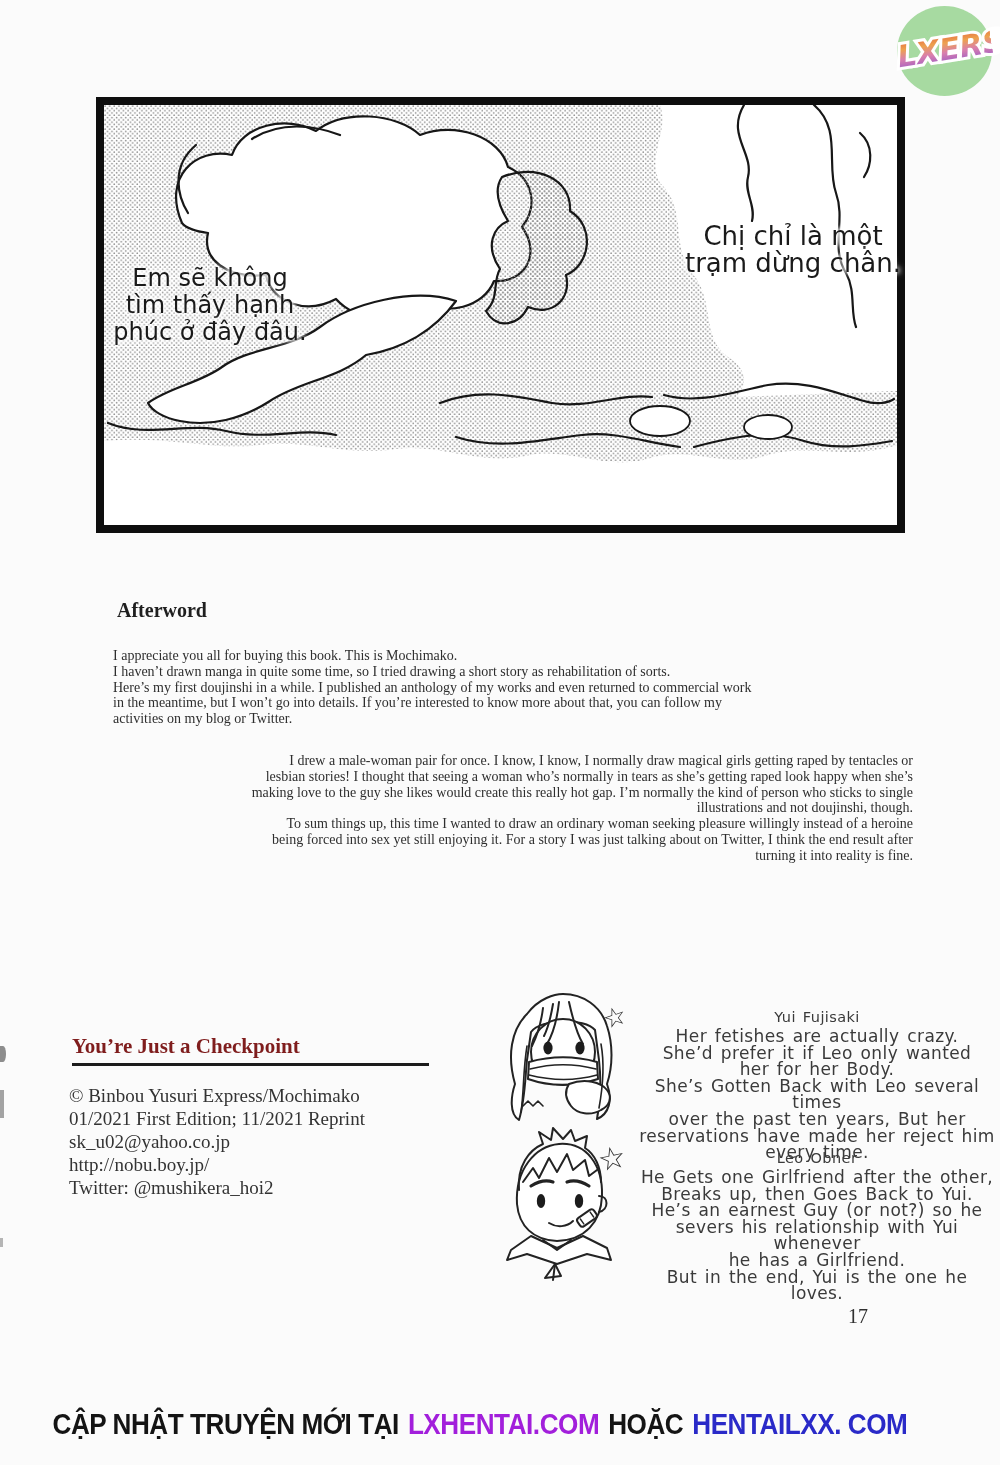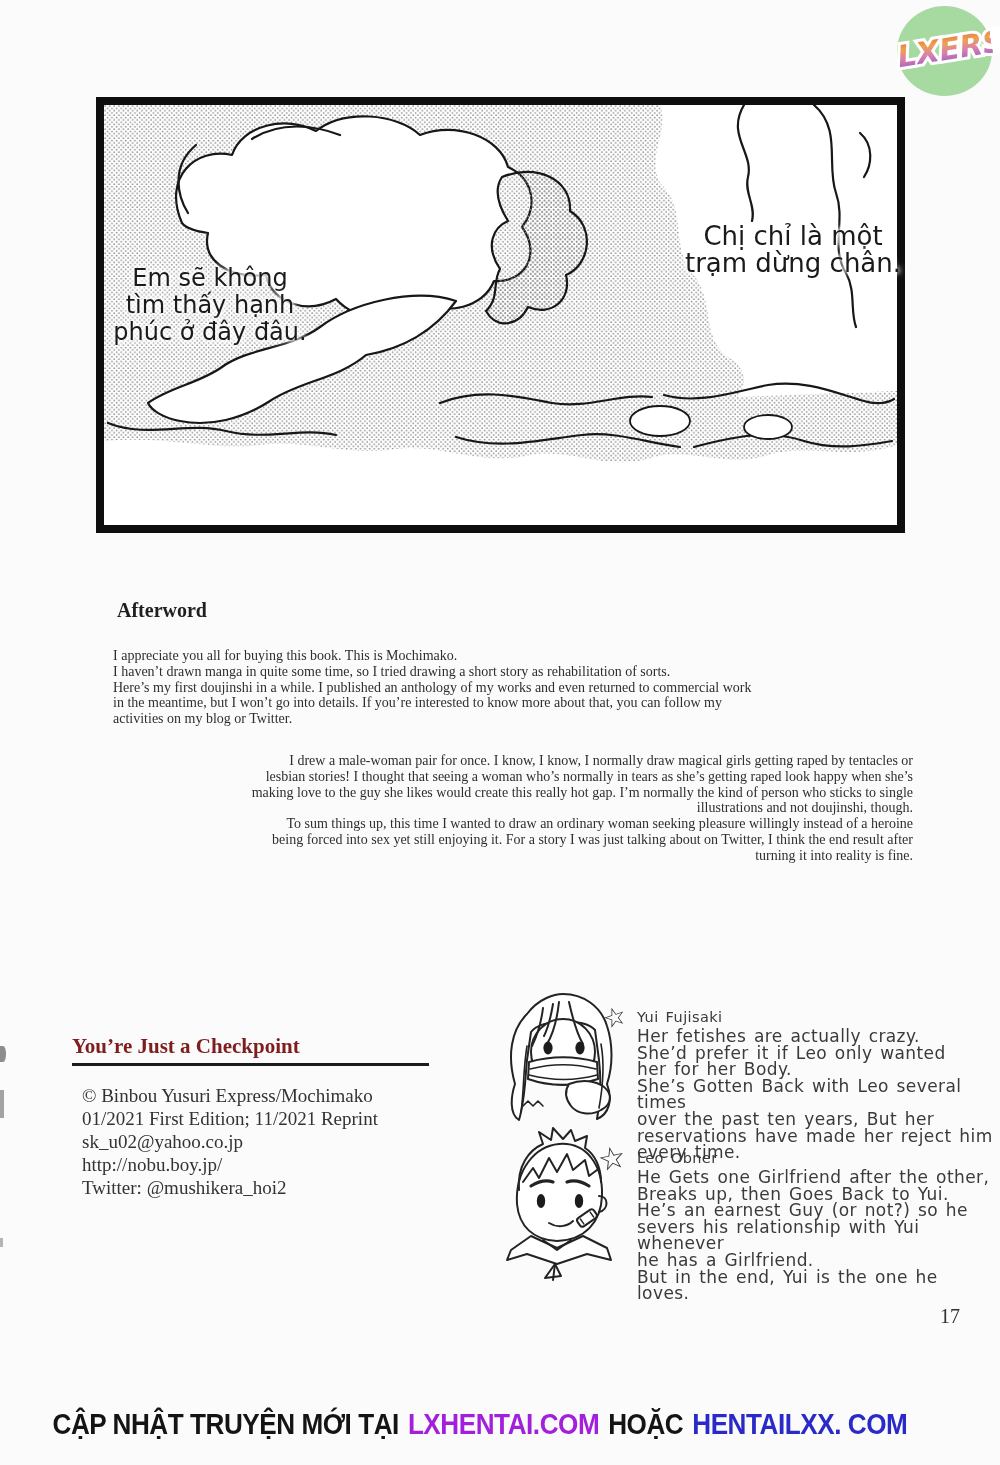--- a/index.html
+++ b/index.html
@@ -57,44 +57,44 @@
   
   .credits-title {
     position:absolute; left:72px; top:1034px; margin:0;
     font-size:21px; font-weight:bold; color:#7f1d1d;
   }
   .credits-rule {
     position:absolute; left:72px; top:1063px; width:357px; height:2.5px;
     background:#1c1c1c;
   }
   .credits-lines {
-    position:absolute; left:82px; top:1084px;
+    position:absolute; left:69px; top:1084px;
     font-size:19px; line-height:23px; color:#333333;
   }
 
   
   .char-avatar { position:absolute; }
   .char-star {
     position:absolute; font-family:"DejaVu Sans", sans-serif; color:#2c2c2c;
   }
   .star-yui { left:603px; top:1002px; font-size:26px; transform:rotate(-18deg); }
   .star-leo { left:598px; top:1140px; font-size:31px; transform:rotate(-12deg); }
   .char-text {
     position:absolute; left:637px; width:360px;
     font-family:"DejaVu Sans", sans-serif; color:#3a3a3a;
-    letter-spacing:0.4px; word-spacing:2px;
+    letter-spacing:0.4px; word-spacing:2px;text-align:center;
   }
   .char-text-yui { top:1009px; }
   .char-text-leo { top:1150px; }
   .char-name { font-size:14.5px; margin-bottom:3px; }
   .char-desc { font-size:17px; line-height:16.6px; white-space:pre-line; }
 
   
   .page-number {
-    position:absolute; left:940px; top:1305px; font-size:20px; color:#303030;
+    position:absolute; left:848px; top:1305px; font-size:20px; color:#303030;
   }
   .footer { position:absolute; left:0; top:1408px; width:904px; text-align:center; }
   .footer-inner {
     display:inline-block; white-space:nowrap; transform:scaleX(0.9);
     transform-origin:50% 50%;
     font-family:"Liberation Sans", sans-serif; font-weight:bold;
     font-size:29px; letter-spacing:-0.5px; color:#141414;
   }
   .footer-inner span { margin:0 5px; }
   .footer .link1 { color:#a21fdb; }

